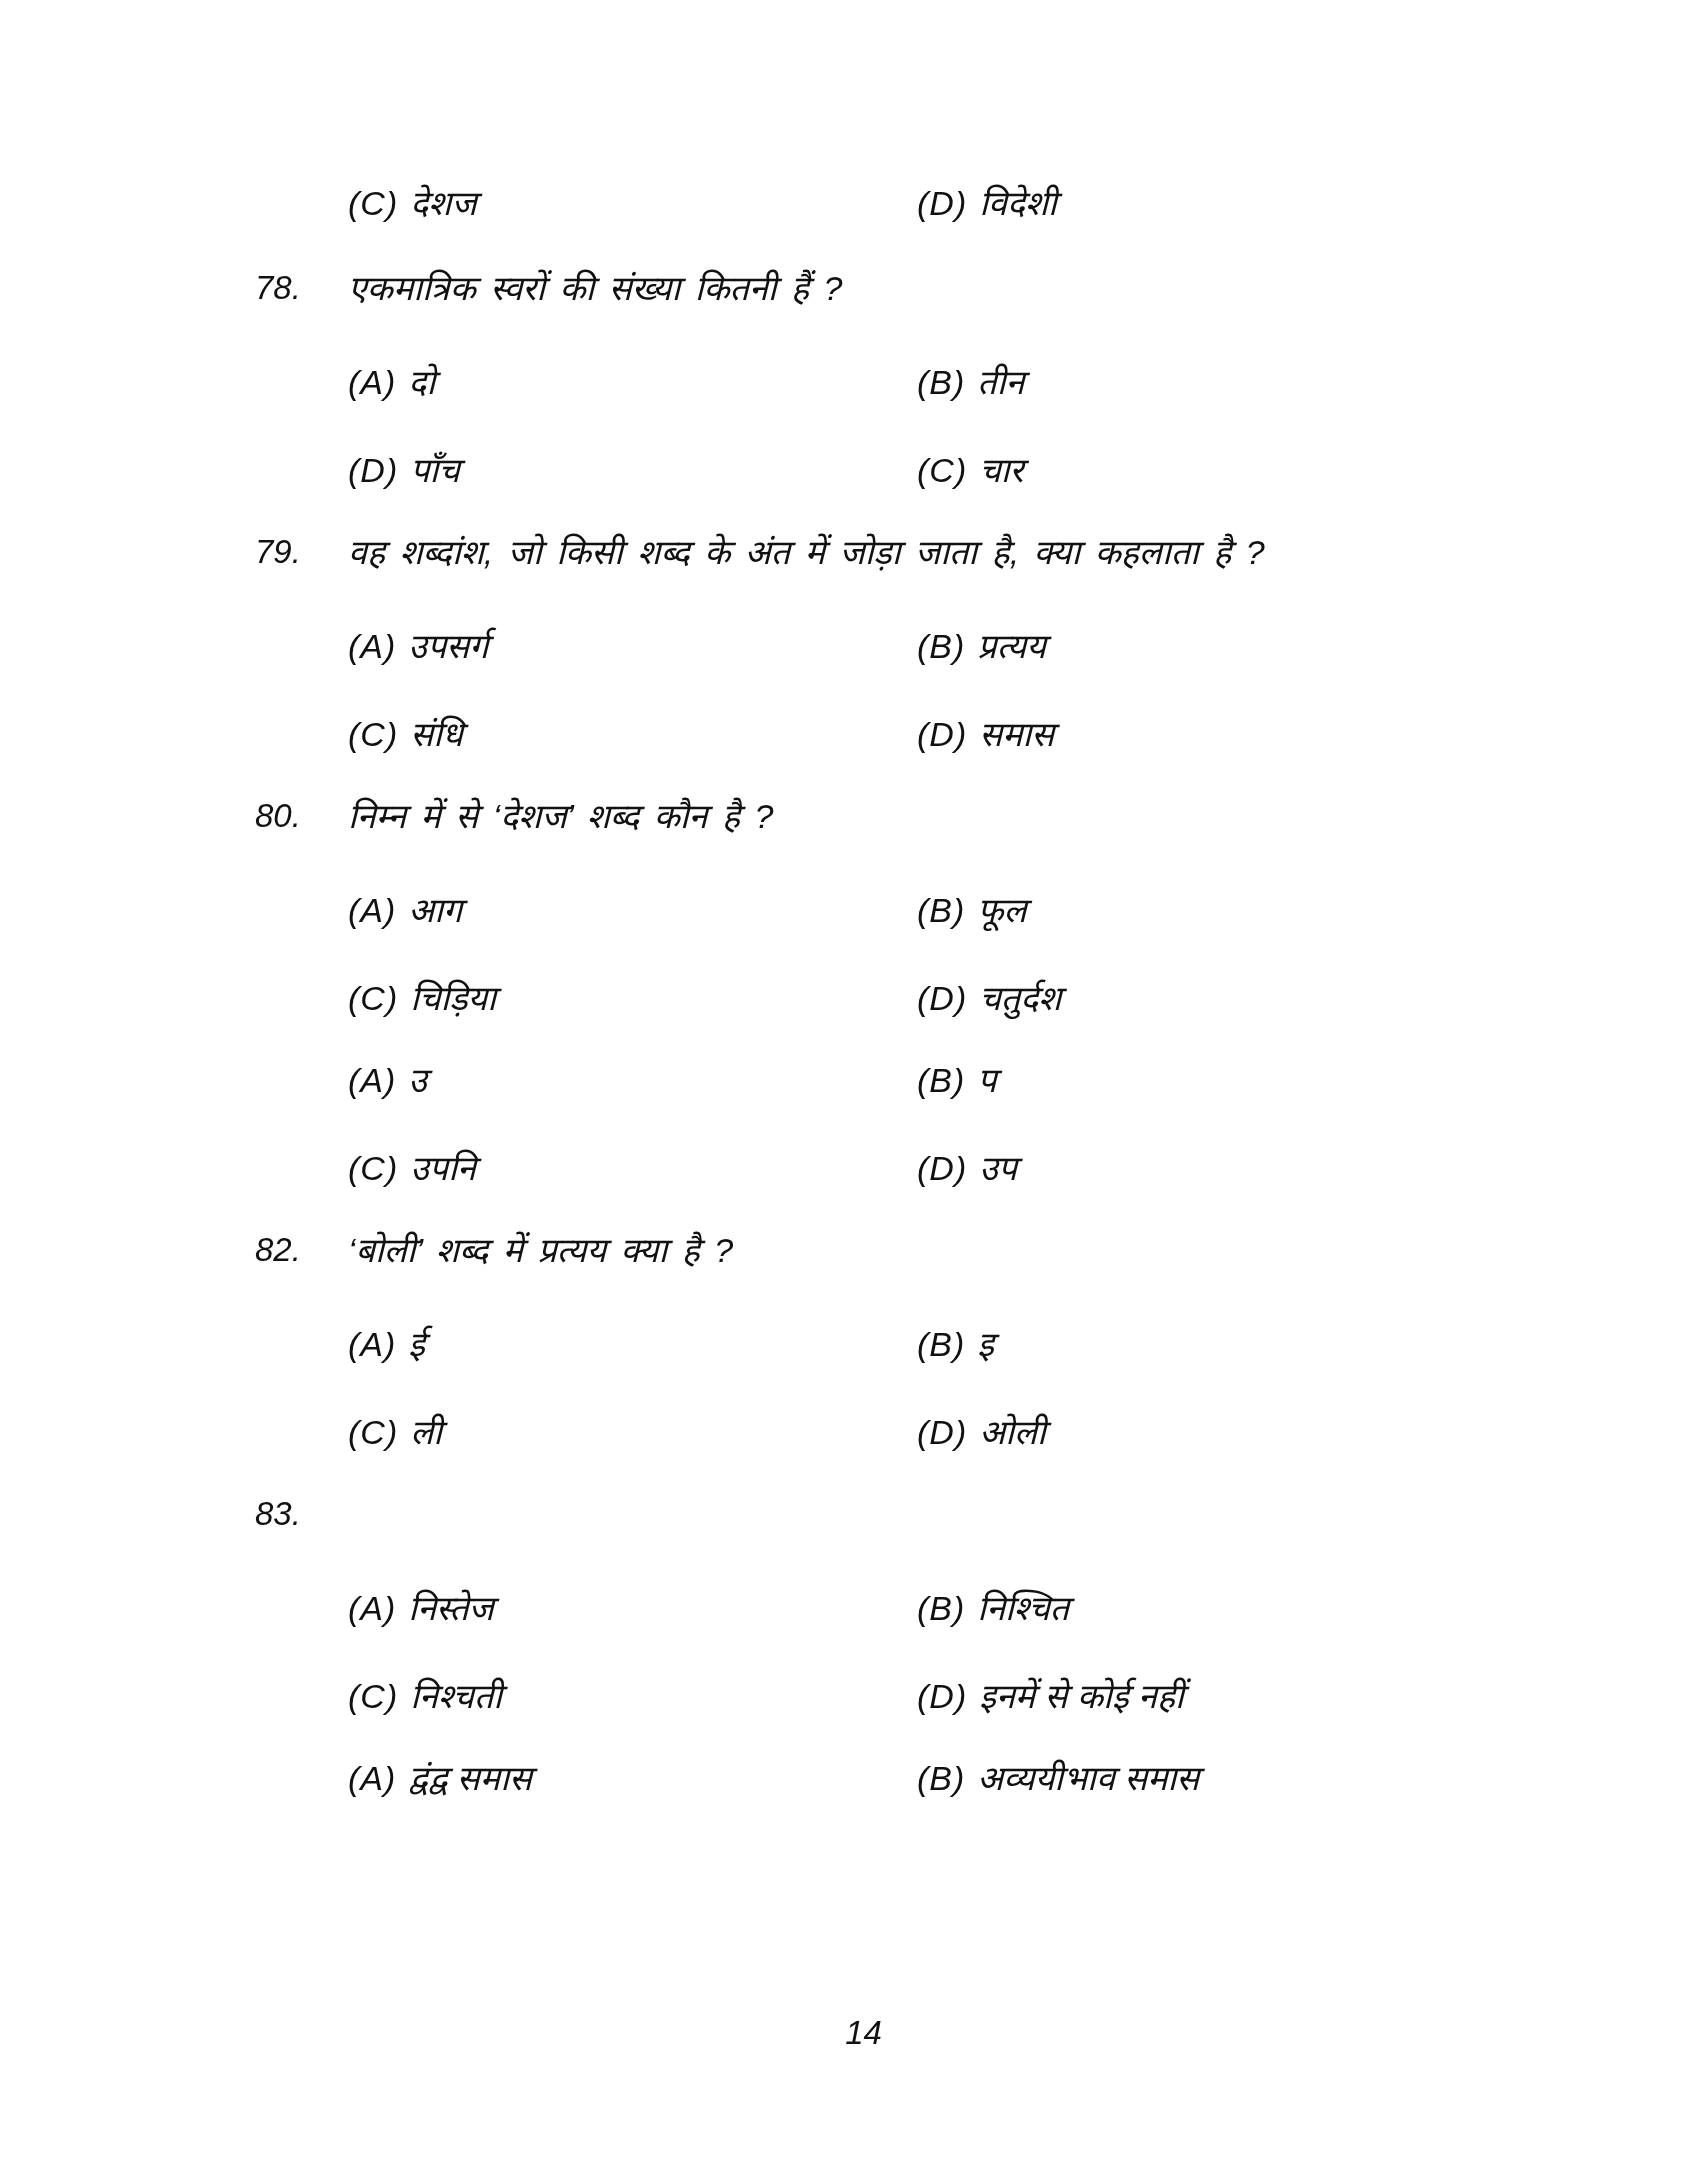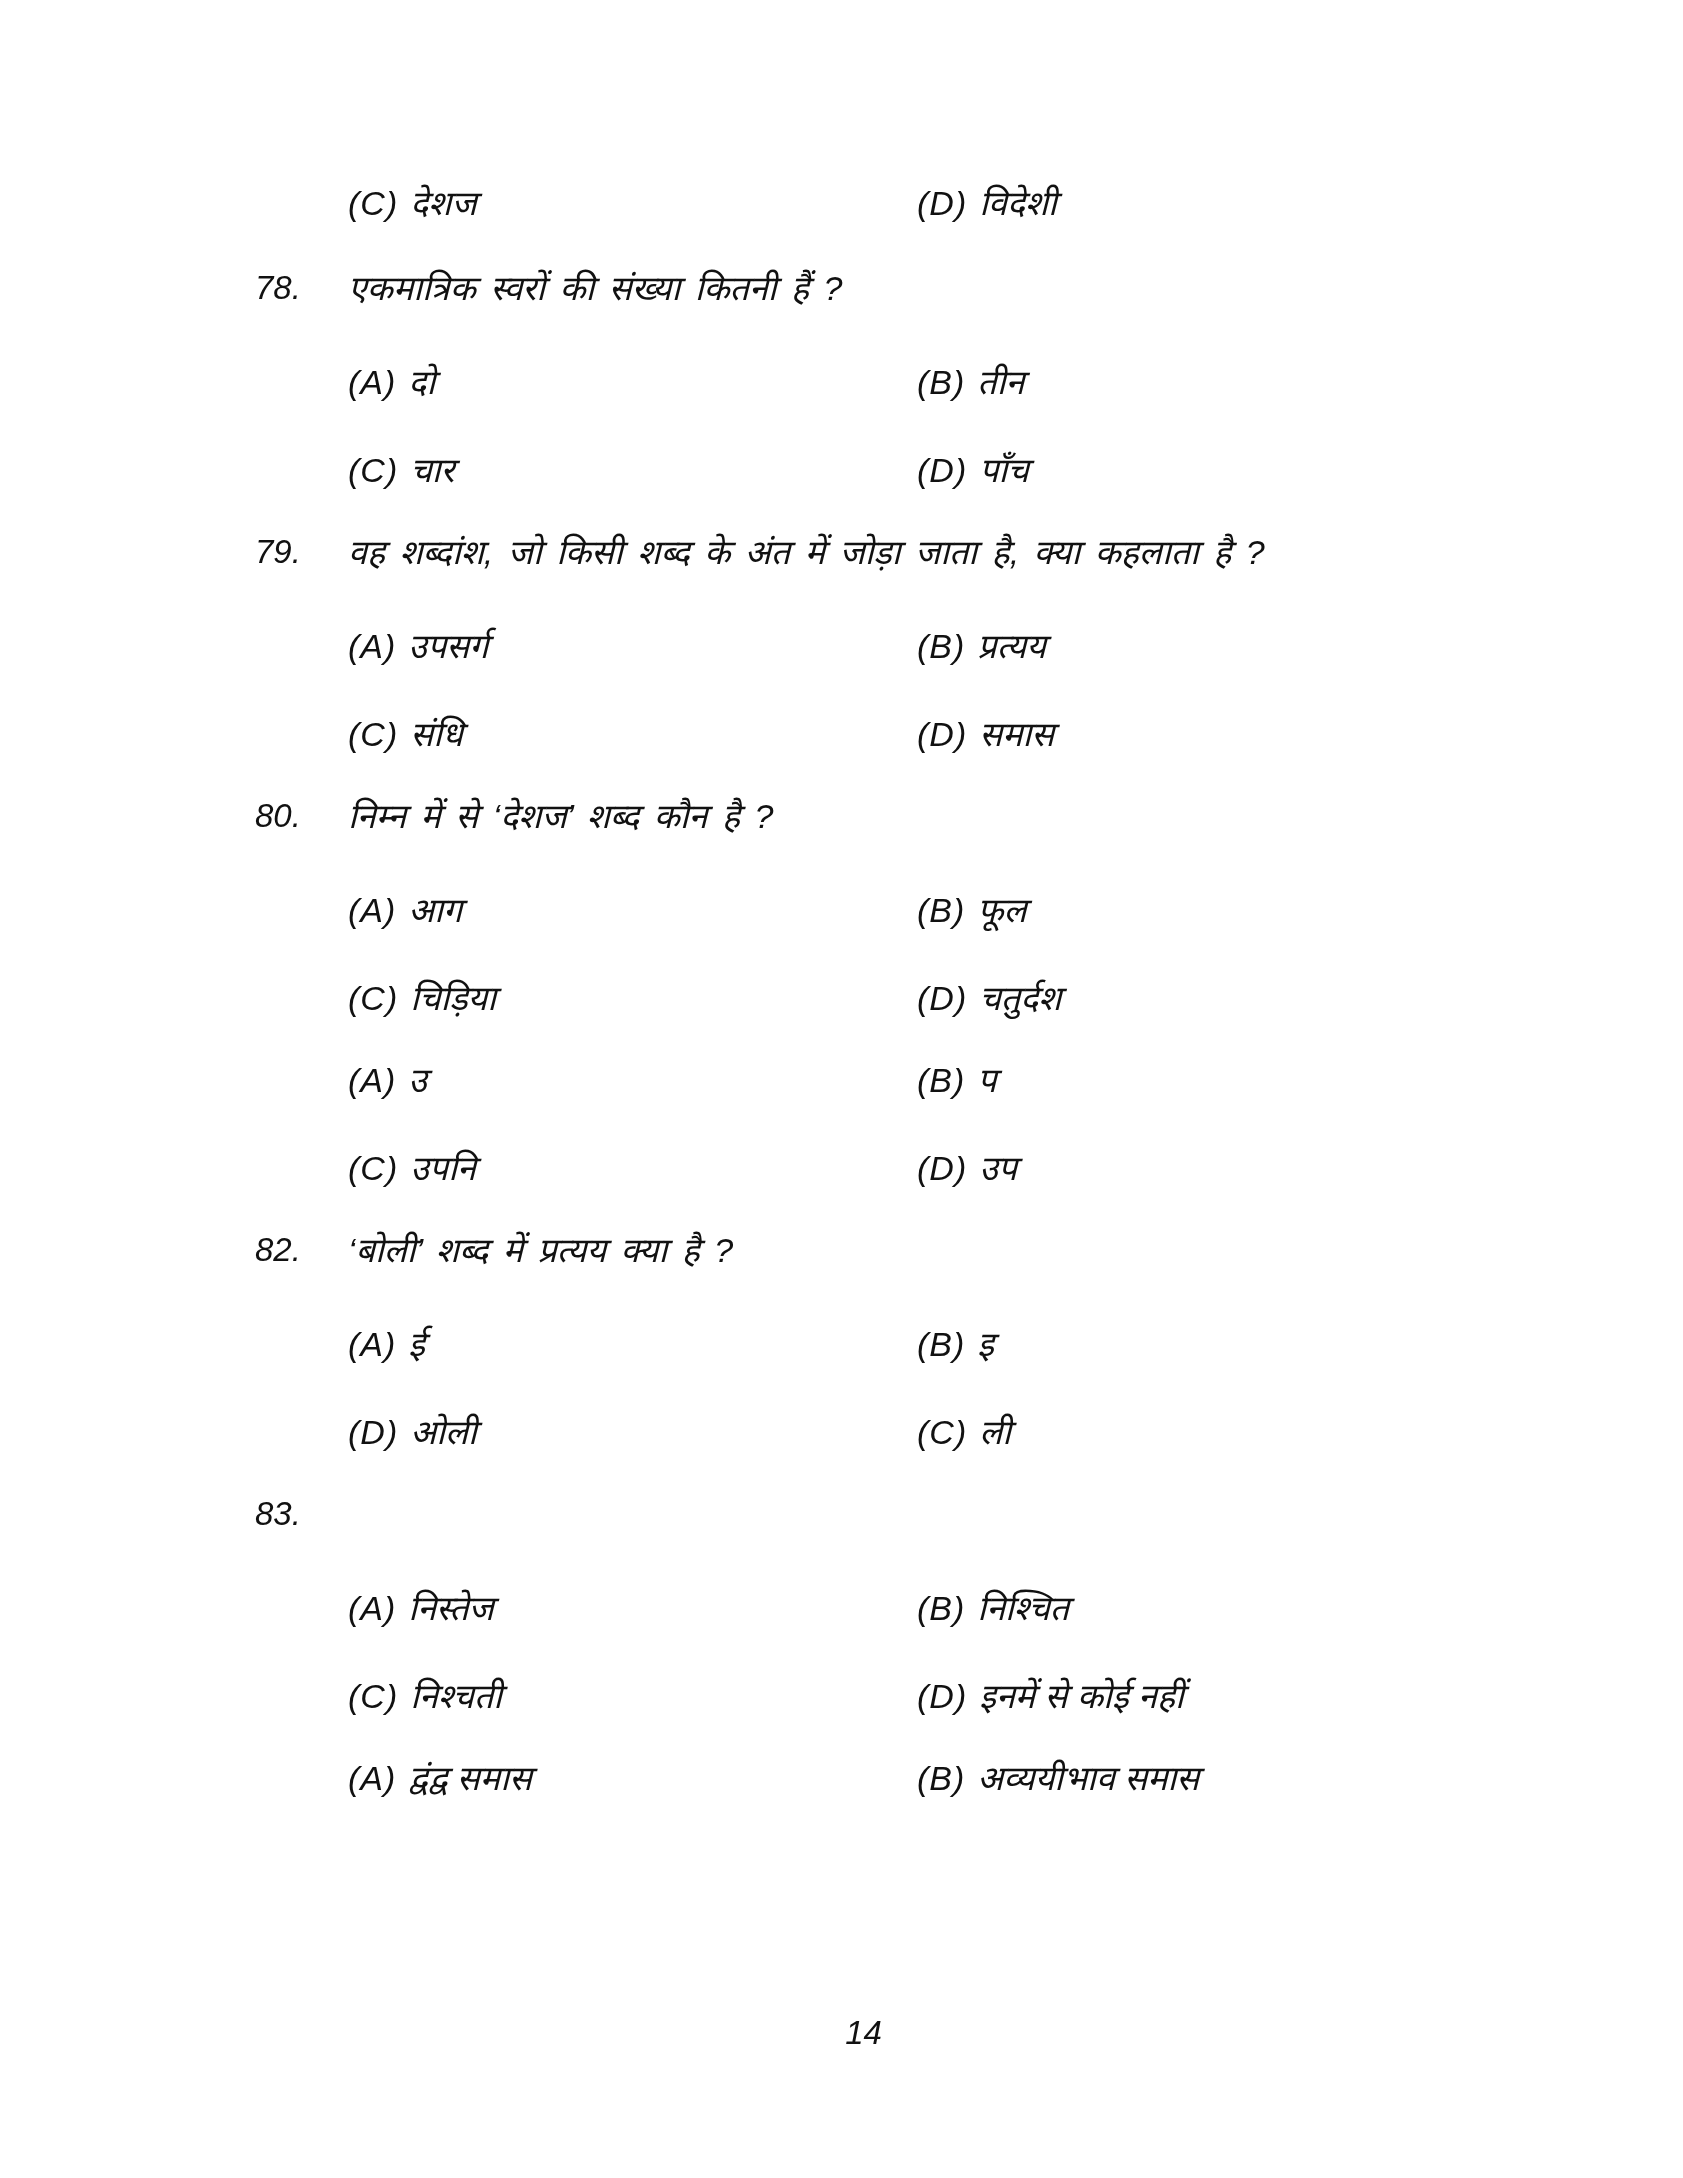--- a/index.html
+++ b/index.html
@@ -64,24 +64,24 @@
         <span class="q-text">एकमात्रिक स्वरों की संख्या कितनी हैं ?</span>
       </div>
       <div class="opt-grid">
         <div class="opt">
           <span class="opt-label">(A)</span><span class="opt-text">दो</span>
         </div>
         <div class="opt">
           <span class="opt-label">(B)</span><span class="opt-text">तीन</span>
         </div>
         <div class="opt">
-          <span class="opt-label">(C)</span><span class="opt-text">चार</span>
+          <span class="opt-label">(D)</span><span class="opt-text">पाँच</span>
         </div>
         <div class="opt">
-          <span class="opt-label">(D)</span><span class="opt-text">पाँच</span>
+          <span class="opt-label">(C)</span><span class="opt-text">चार</span>
         </div>
       </div>
     </div>
 
     <div class="q-block">
       <div class="q-row">
         <span class="q-num">79.</span>
         <span class="q-text">वह शब्दांश, जो किसी शब्द के अंत में जोड़ा जाता है, क्या कहलाता है ?</span>
       </div>
       <div class="opt-grid">
@@ -144,24 +144,24 @@
         <span class="q-text">‘बोली’ शब्द में प्रत्यय क्या है ?</span>
       </div>
       <div class="opt-grid">
         <div class="opt">
           <span class="opt-label">(A)</span><span class="opt-text">ई</span>
         </div>
         <div class="opt">
           <span class="opt-label">(B)</span><span class="opt-text">इ</span>
         </div>
         <div class="opt">
-          <span class="opt-label">(D)</span><span class="opt-text">ओली</span>
+          <span class="opt-label">(C)</span><span class="opt-text">ली</span>
         </div>
         <div class="opt">
-          <span class="opt-label">(C)</span><span class="opt-text">ली</span>
+          <span class="opt-label">(D)</span><span class="opt-text">ओली</span>
         </div>
       </div>
     </div>
 
     <div class="q-block">
       <div class="q-row">
         <span class="q-num">83.</span>
       </div>
       <div class="opt-grid">
         <div class="opt">

